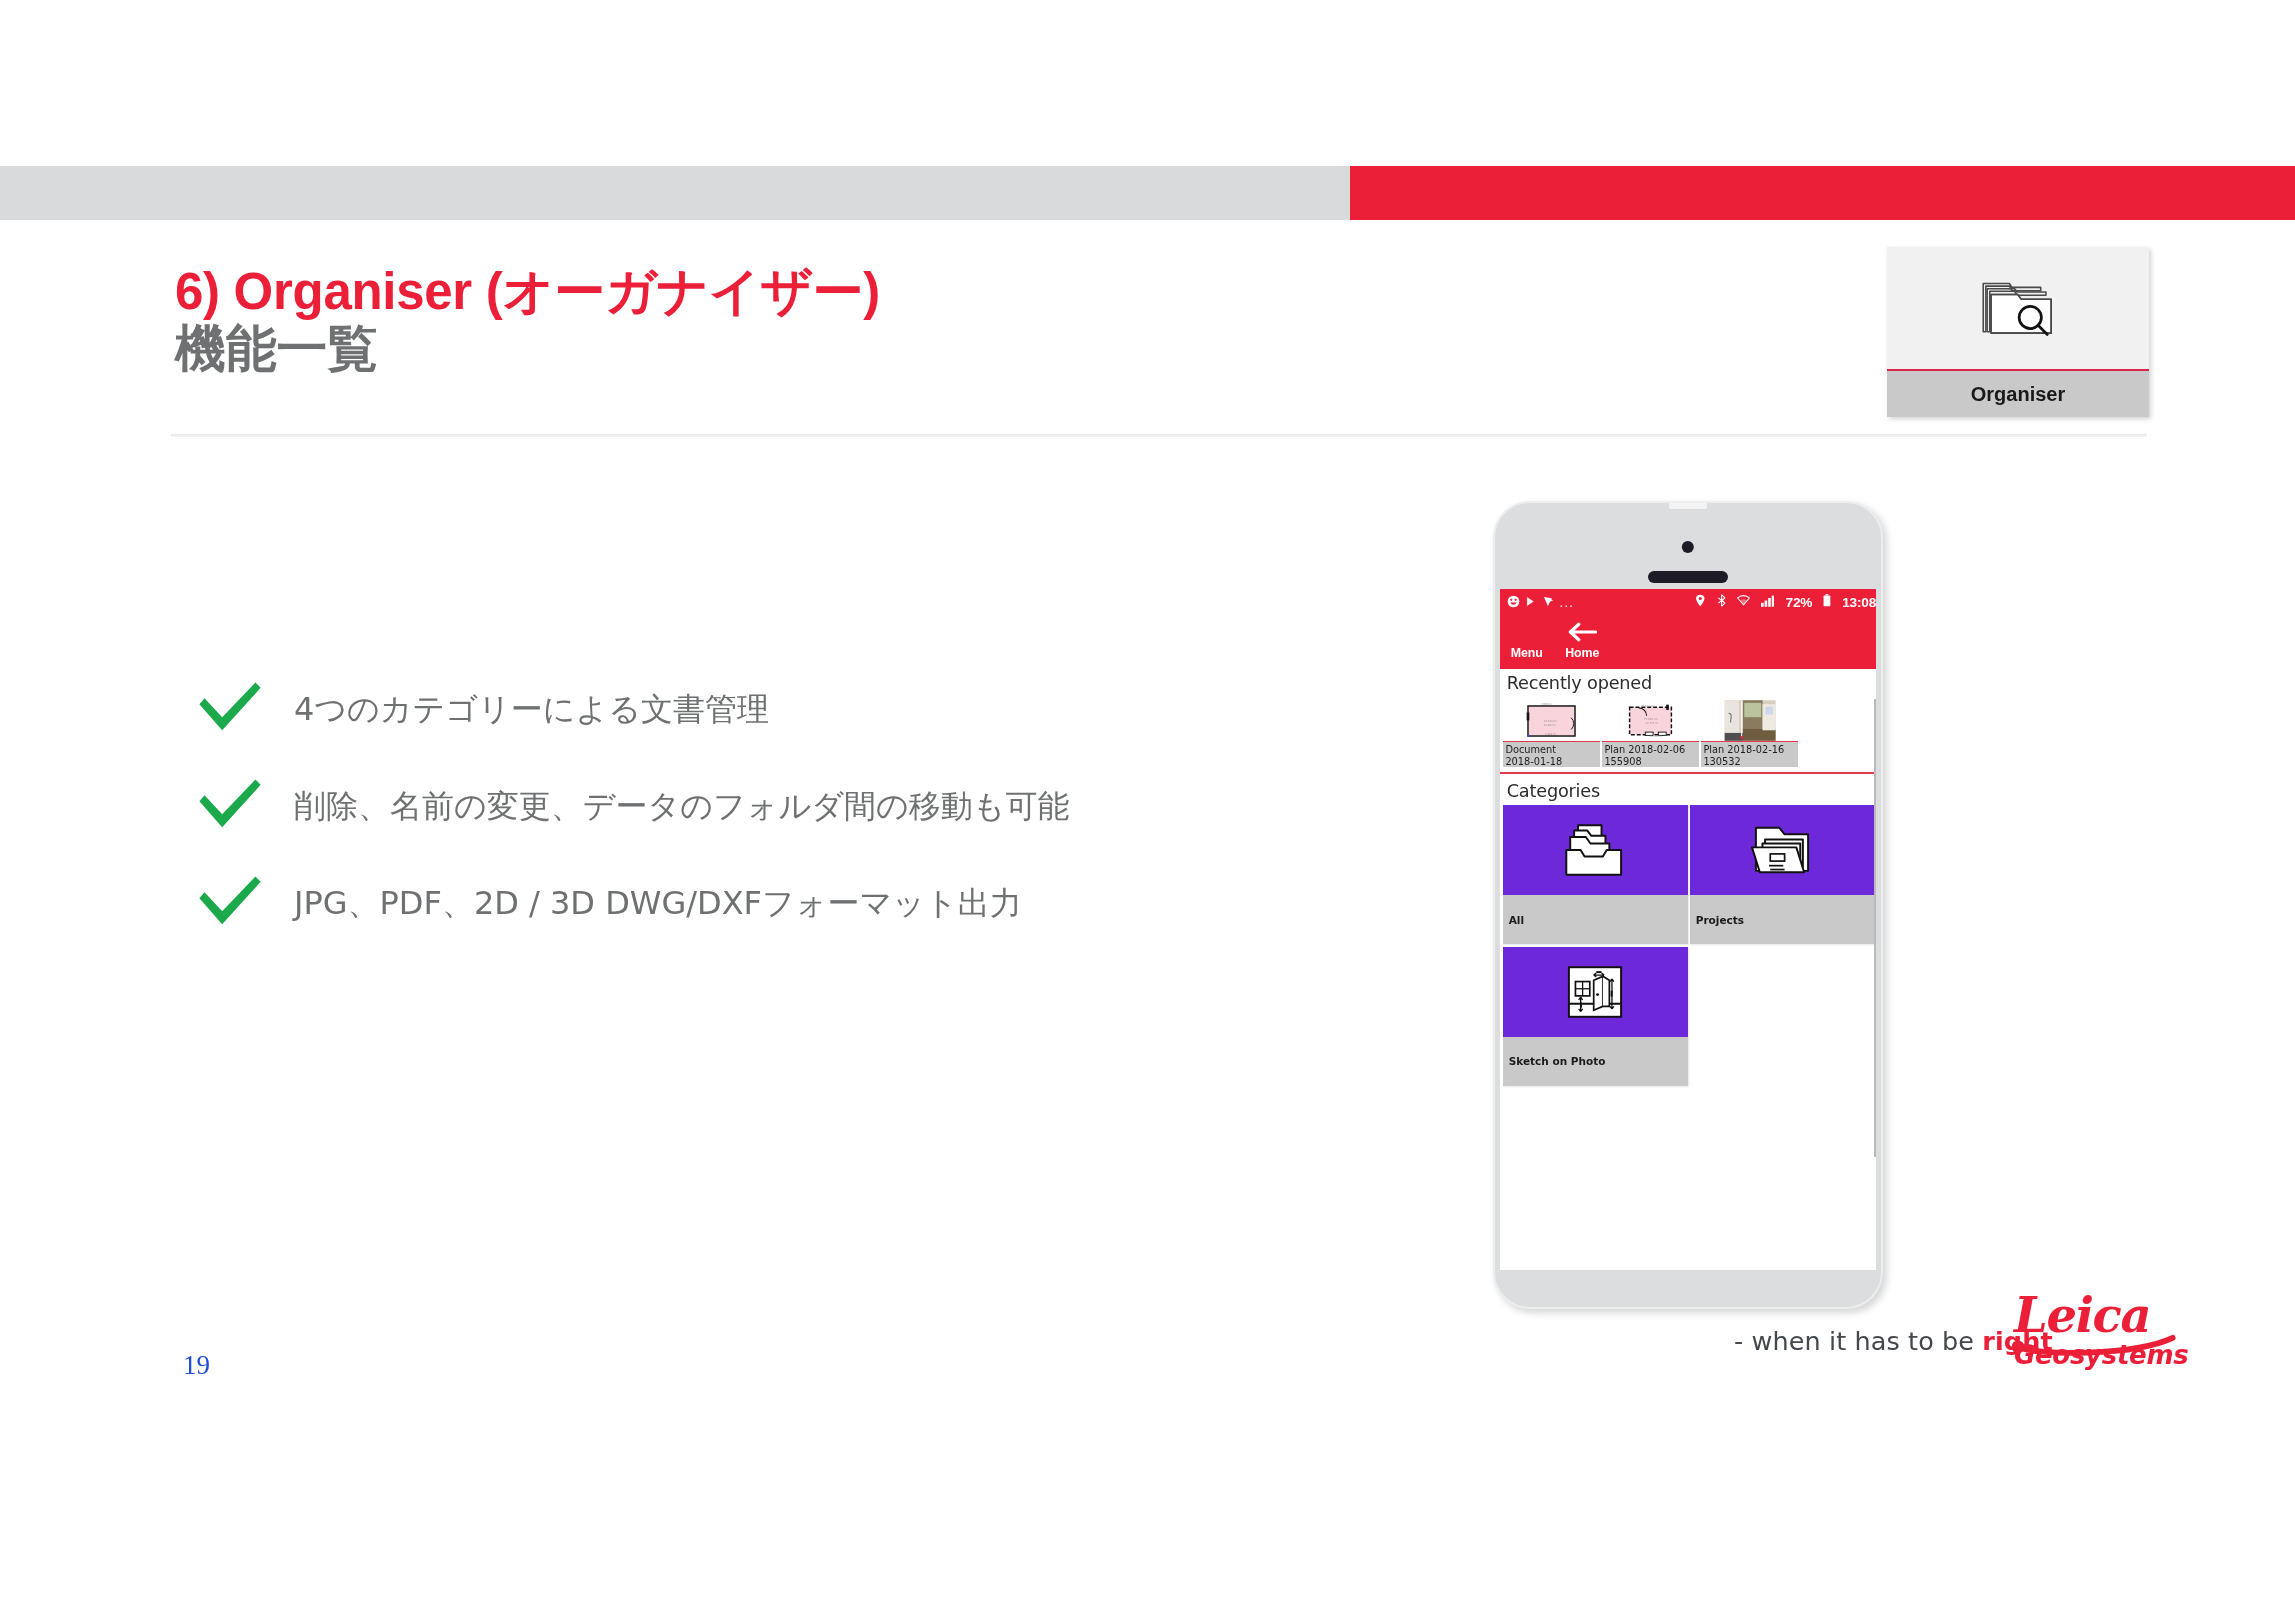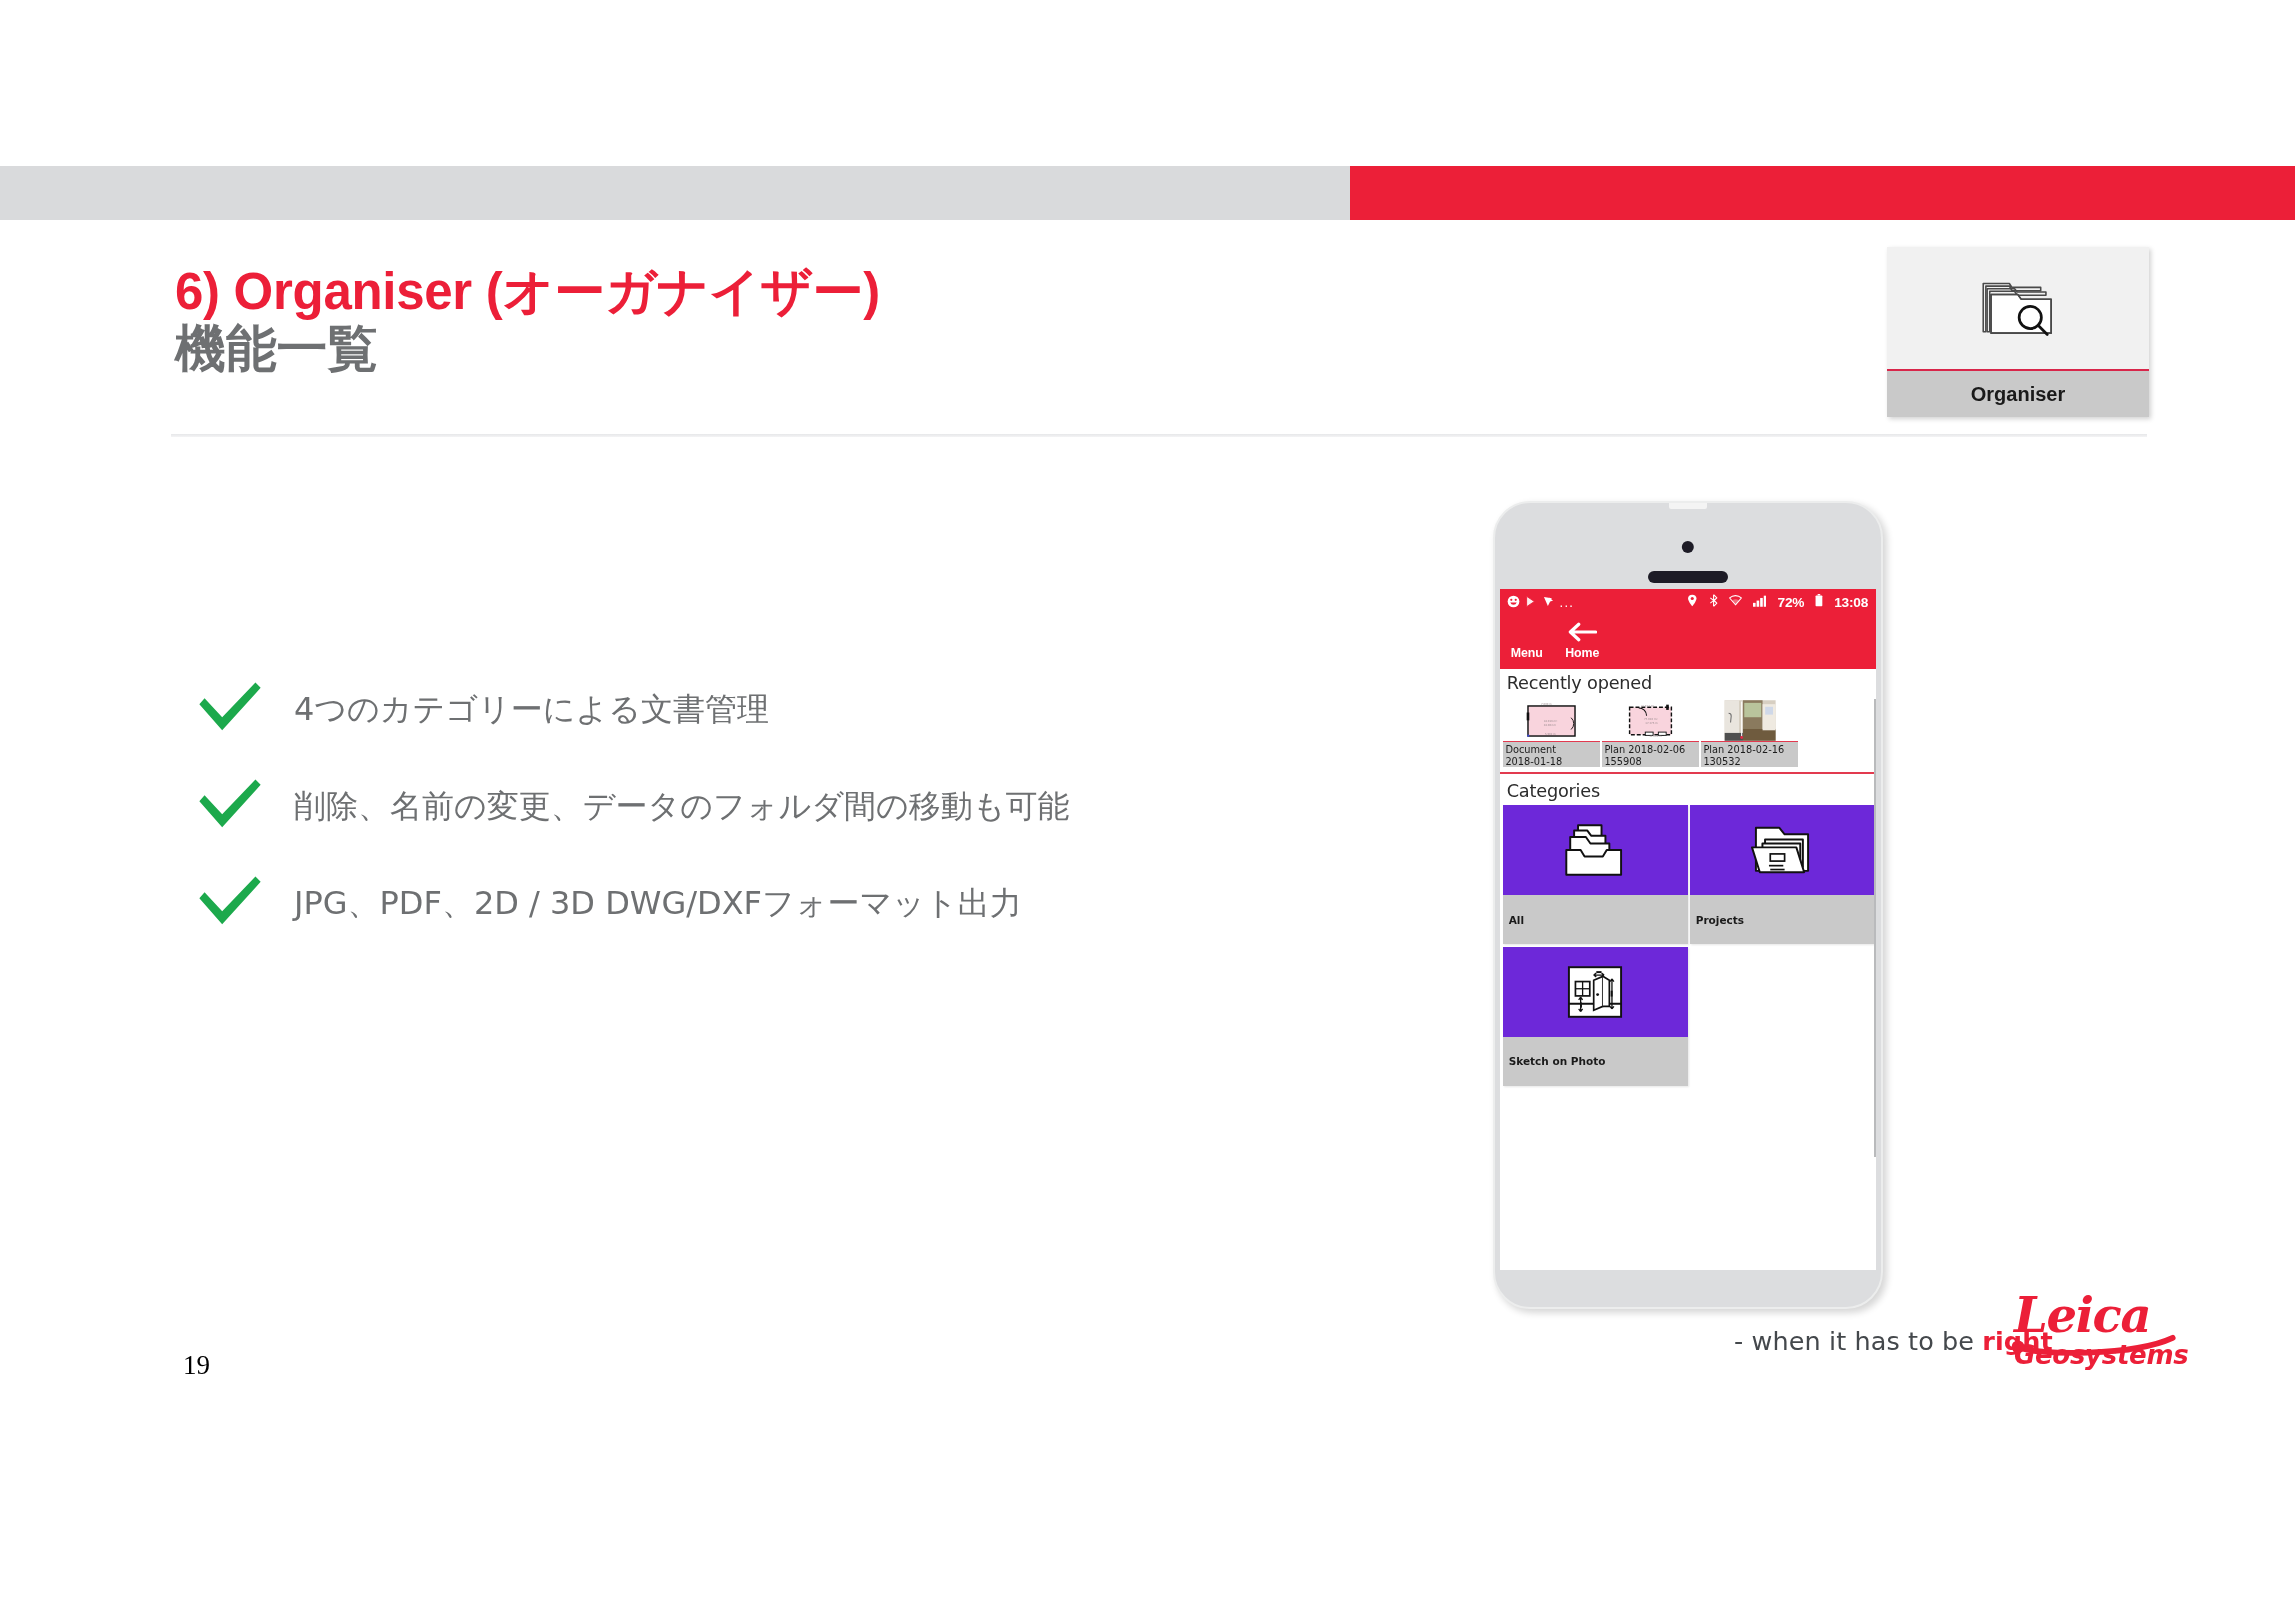--- a/index.html
+++ b/index.html
@@ -79,21 +79,21 @@
     position:absolute;left:5.2px;top:86px;width:376px;height:681px;
     background:#ffffff;overflow:hidden;
   }
 
   
   .statusbar{
     position:absolute;left:0;top:0;right:0;height:26px;background:#ec1f38;
     display:flex;align-items:center;color:#fff;
   }
   .sb-left{display:flex;align-items:center;gap:4.6px;padding-left:6.5px;}
-  .sb-right{margin-left:auto;display:flex;align-items:flex-end;gap:11px;padding-right:8px;
+  .sb-right{margin-left:auto;display:flex;align-items:flex-end;gap:11px;padding-right:0;
     font-size:13.7px;font-weight:bold;letter-spacing:-0.2px;}
   .sb-dots{font-size:13px;letter-spacing:1.3px;line-height:1;}
 
   
   .appbar{
     position:absolute;left:0;top:26px;right:0;height:54px;background:#ec1f38;color:#fff;
   }
   .ab-item{position:absolute;top:3.9px;display:flex;flex-direction:column;align-items:center;}
   .ab-item.menu{left:10.5px;}
   .ab-item.home{left:65px;}
@@ -138,21 +138,21 @@
     display:flex;align-items:center;padding-left:5.9px;
     font-size:10.5px;font-weight:bold;color:#1a1a1a;
     font-family:"DejaVu Sans","Liberation Sans",sans-serif;
   }
 
   
   .scrollbar{position:absolute;right:0.7px;top:110px;width:2px;height:458px;background:#b9babc;}
 
   
   .pagenum{
-    position:absolute;left:183px;top:1350px;font-size:27px;color:#000000;
+    position:absolute;left:183px;top:1350px;font-size:27px;color:#1d4ed8;
     font-family:"Liberation Serif","DejaVu Serif",serif;
   }
   .tagline{
     position:absolute;left:1734px;top:1326px;font-size:25.5px;color:#44484c;
     letter-spacing:0.1px;white-space:nowrap;
     font-family:"DejaVu Sans","Liberation Sans",sans-serif;
   }
   .tagline .hi{color:#ec1f38;font-weight:bold;}
   .leica-logo{position:absolute;left:2014px;top:1293px;width:186px;height:105px;}
   .leica-word{

